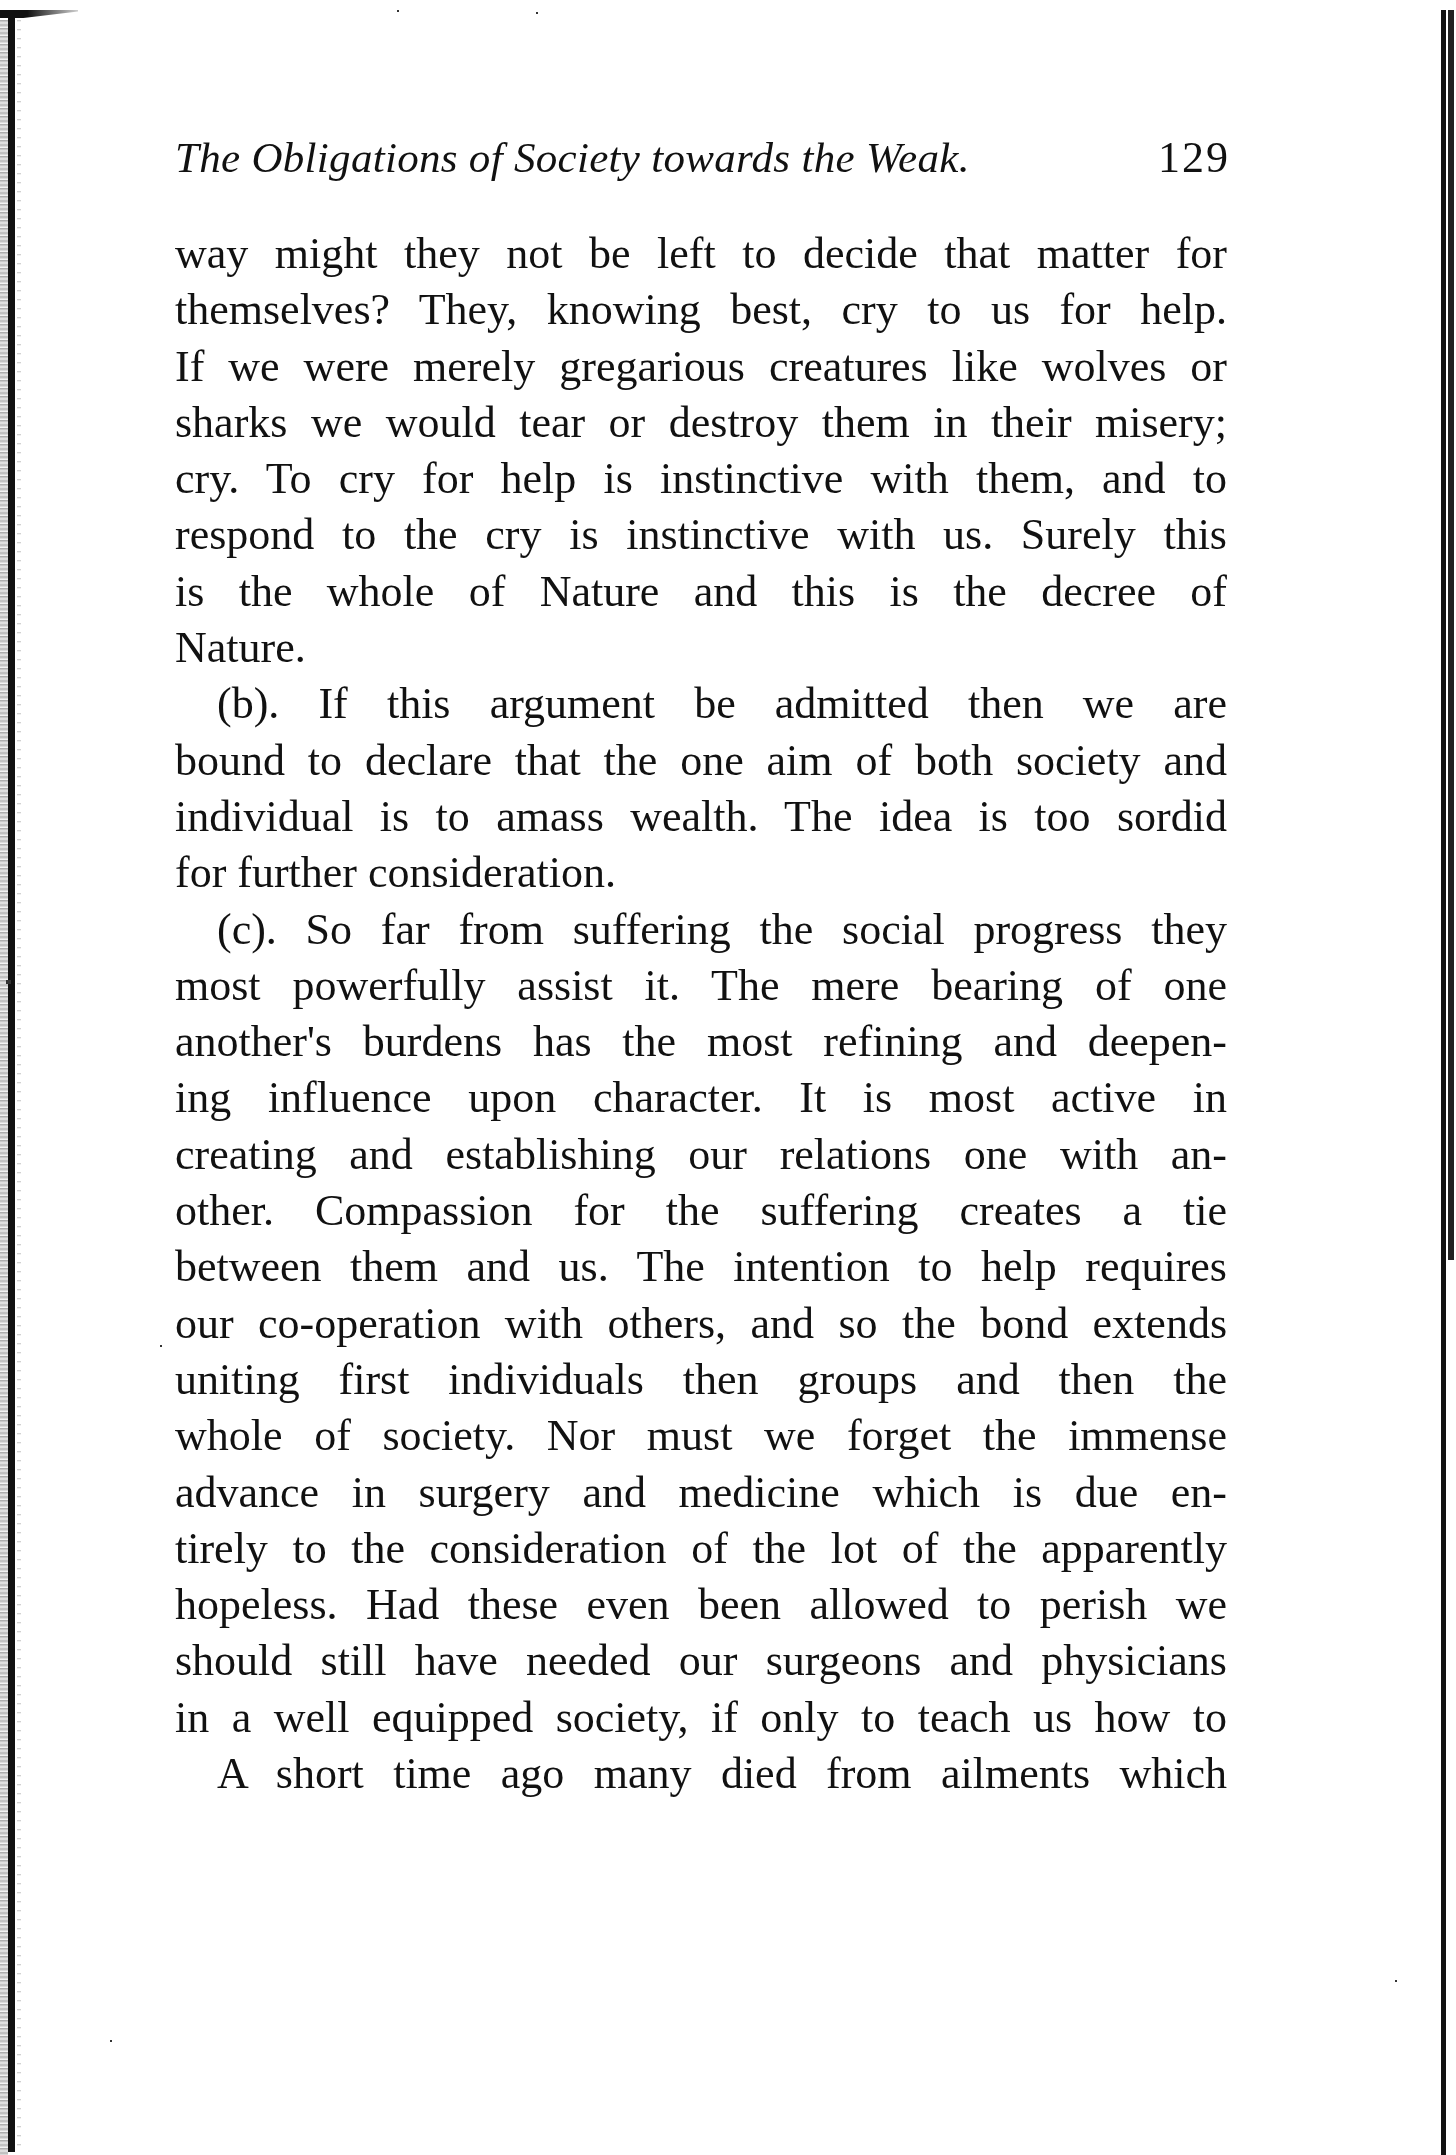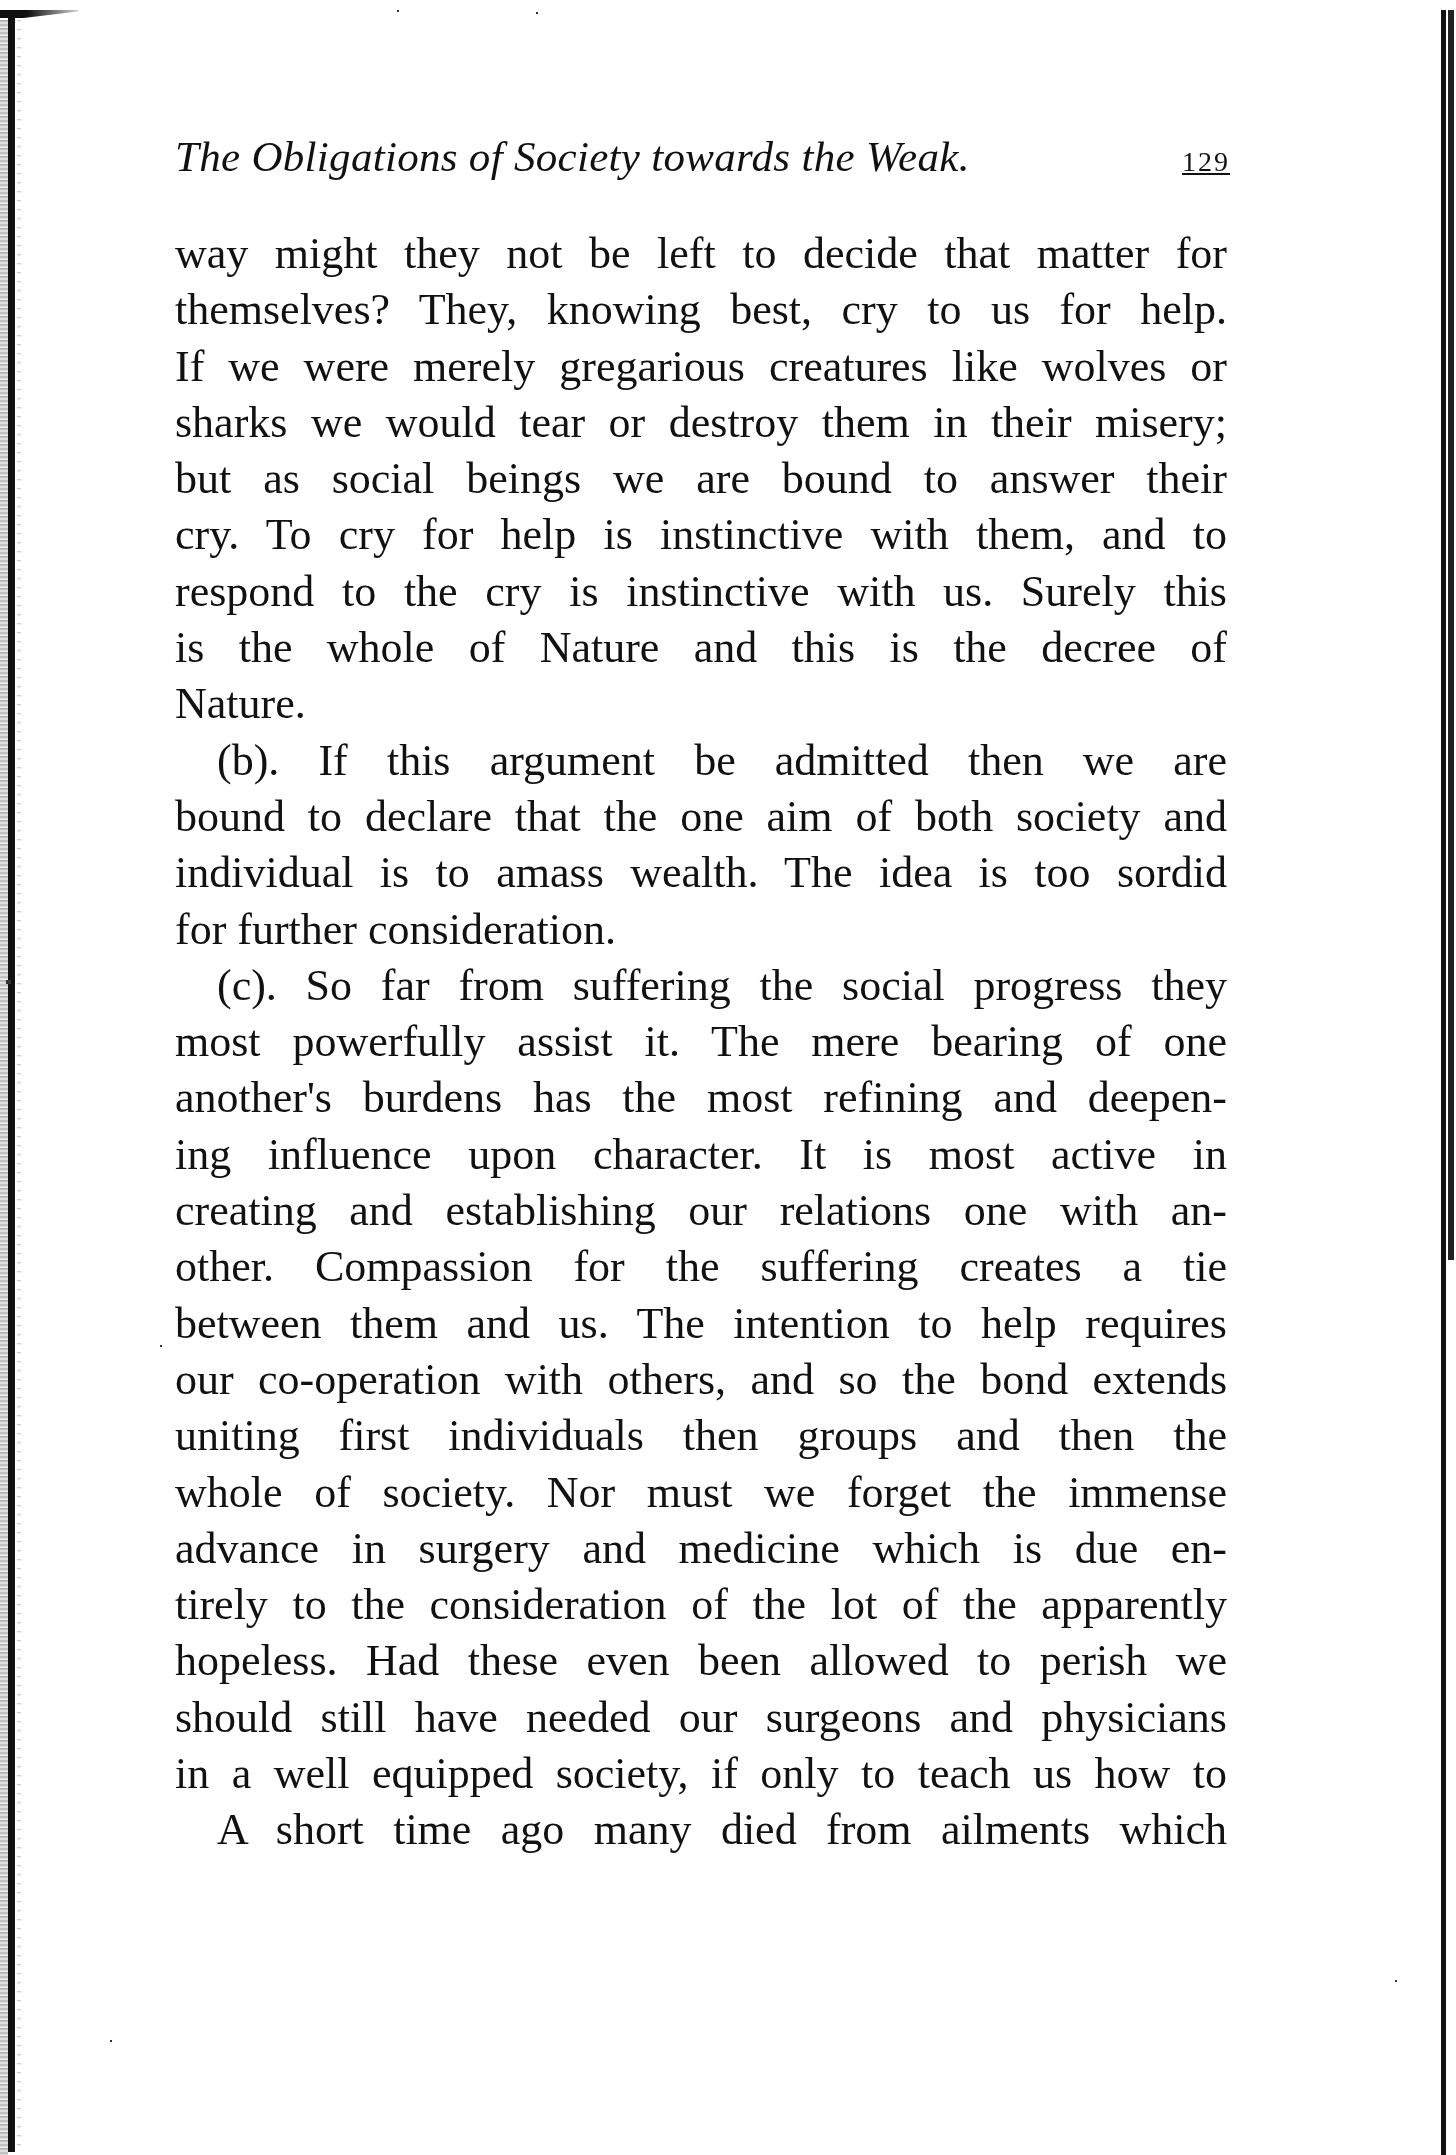--- a/index.html
+++ b/index.html
@@ -85,23 +85,22 @@
     justify-content: space-between;
     align-items: baseline;
     white-space: nowrap;
   }
   .running-title {
     font-style: italic;
     font-size: 43px;
     letter-spacing: 0.3px;
   }
   .page-number {
-    font-size: 28px;
+    font-size: 44px;
     letter-spacing: 2px;
-    text-decoration: underline;
   }
   
   .body-text {
     position: absolute;
     left: 175px;
     top: 226px;
     width: 1052px;
   }
   .line {
     font-size: 44px;
@@ -141,21 +140,20 @@
     <span class="page-number">129</span>
   </div>
 
   <div class="body-text">
 
     <div>
       <div class="line">way might they not be left to decide that matter for</div>
       <div class="line">themselves? They, knowing best, cry to us for help.</div>
       <div class="line">If we were merely gregarious creatures like wolves or</div>
       <div class="line">sharks we would tear or destroy them in their misery;</div>
-      <div class="line">but as social beings we are bound to answer their</div>
       <div class="line">cry. To cry for help is instinctive with them, and to</div>
       <div class="line">respond to the cry is instinctive with us. Surely this</div>
       <div class="line">is the whole of Nature and this is the decree of</div>
       <div class="line last">Nature.</div>
     </div>
 
     <div>
       <div class="line indent">(b). If this argument be admitted then we are</div>
       <div class="line">bound to declare that the one aim of both society and</div>
       <div class="line">individual is to amass wealth. The idea is too sordid</div>

